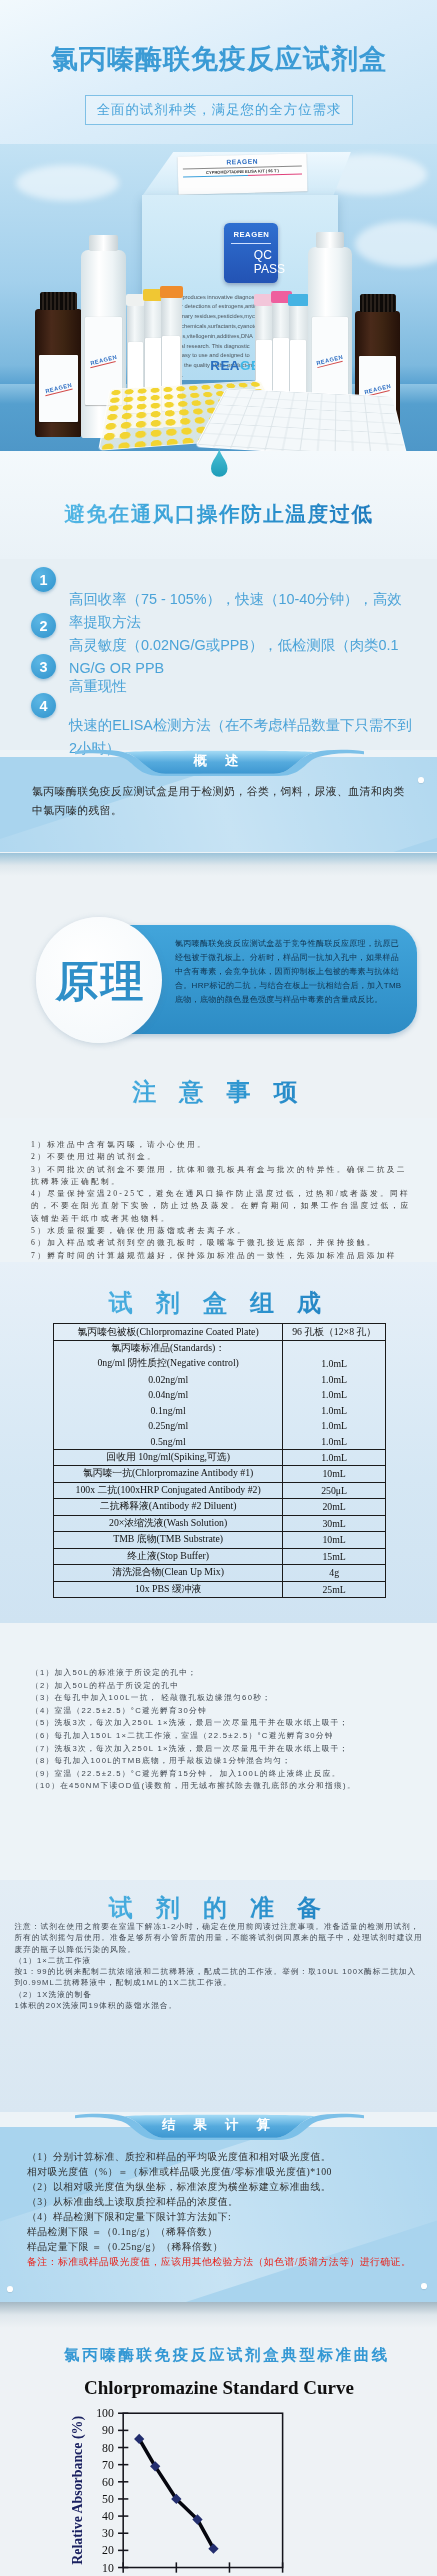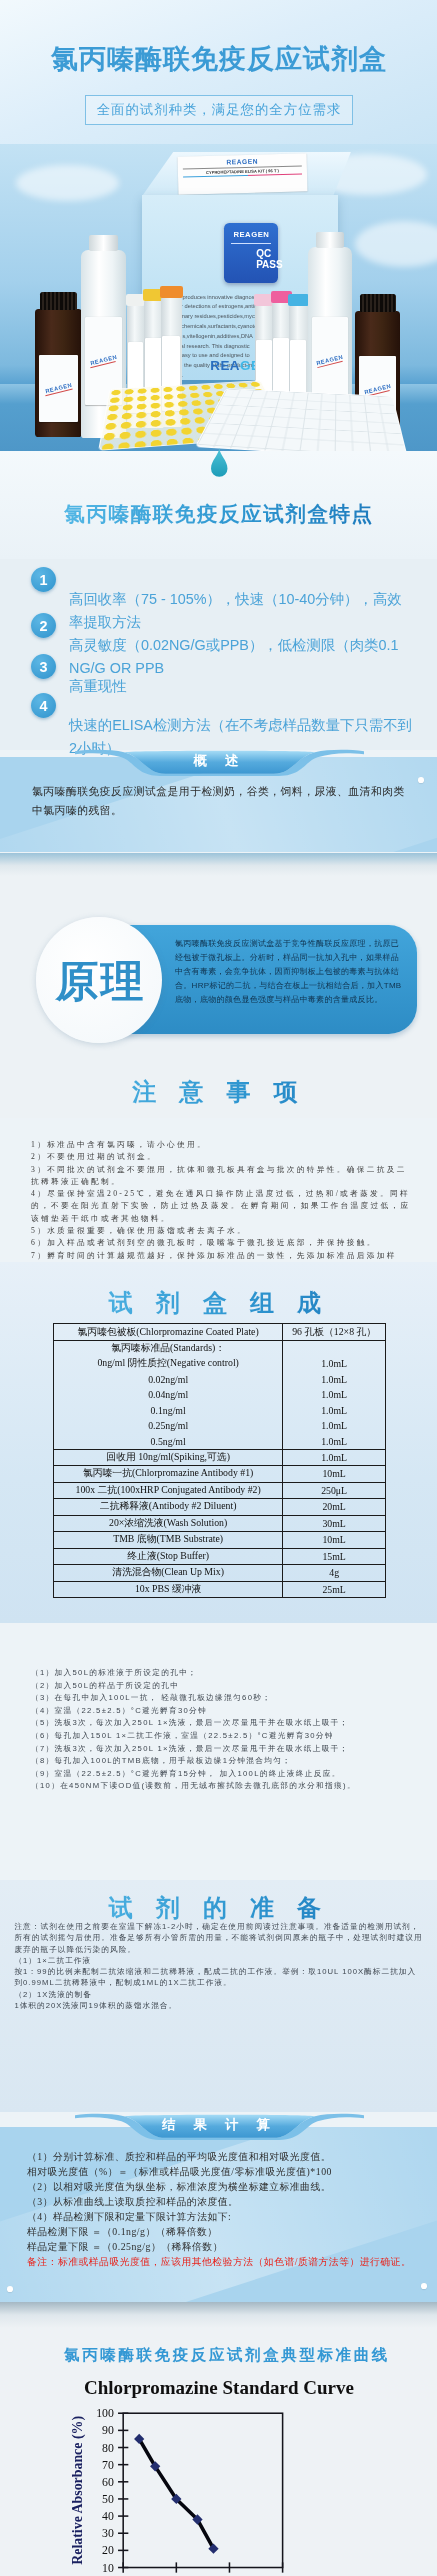--- a/index.html
+++ b/index.html
@@ -37,21 +37,21 @@
   .box-label .brand { text-align:center; font-size:6.7px; font-weight:bold; color:#2f6fc3; letter-spacing:0.5px; }
   .box-label .rule { height:0.5px; background:#8a8a8a; margin:1.5px 0; }
   .box-label .kit-name { text-align:center; font-size:4.1px; font-weight:bold; color:#333; line-height:5.2px; }
   .box-label .bar { height:1px; margin-top:1.5px;
     background:linear-gradient(90deg,#3aa0dc 0%,#3aa0dc 55%,#e0407a 55%,#e0407a 100%); }
   .qc-badge { position:absolute; left:82px; top:28px; width:54px; height:60px; border-radius:5.2px;
     background:linear-gradient(180deg,#2f6fd0 0%,#2353b4 100%); box-shadow:0 1.5px 4.1px rgba(0,0,60,0.3);
     display:flex; flex-direction:column; align-items:center; }
   .qc-badge .qc-brand { margin-top:7.2px; font-size:7.7px; font-weight:bold; color:#ffffff; letter-spacing:0.5px; }
   .qc-badge .qc-line { width:40px; height:0.5px; background:#cfe0ff; margin:4.1px 0; }
-  .qc-badge .qc-text { font-size:10px; font-weight:bold; color:#ffffff;margin-left:36px; }
+  .qc-badge .qc-text { font-size:12px; font-weight:normal; color:#ffffff;margin-left:36px; }
   .box-desc { position:absolute; left:14.4px; top:98px; width:170px; font-size:5.7px; line-height:9.8px;
     color:#4c555c; white-space:pre-line; }
   .box-logo { position:absolute; left:0; bottom:7.2px; width:196px; text-align:center;
     font-size:13.4px; font-weight:bold; letter-spacing:0.5px; }
   .box-logo .l1 { color:#2a6fc0;text-align:right; } .box-logo .l2 { color:#41b8e8; }
 
   .bottle { position:absolute; border-radius:3.6px; }
   .bottle .blabel { position:absolute; left:8%; width:84%; background:#fafcfd; border-radius:1px;
     box-shadow:0 0.5px 1px rgba(0,0,0,0.25); display:flex; align-items:center; justify-content:center;
     flex-direction:column; overflow:hidden; }
@@ -276,21 +276,21 @@
   <section class="abs sec-ftitle">
     <svg class="drop-icon" width="18.5" height="32" viewBox="0 0 36 62">
       <defs>
           <linearGradient id="dropg" x1="0" y1="0" x2="0" y2="1">
         <stop offset="0" stop-color="#4fc3d8"></stop>
             <stop offset="1" stop-color="#1d9cb8"></stop>
       </linearGradient>
         </defs>
       <path d="M18 0 C19 14 34 24 34 40 a16 16 0 0 1 -32 0 C2 24 17 14 18 0 Z" fill="url(#dropg)"></path>
     </svg>
-    <h2 class="feature-title gtitle" style="position:absolute;top:49px;letter-spacing:1.5px;font-size:20.6px;">氯丙嗪酶联免疫反应试剂盒特点</h2>
+    <h2 class="feature-title gtitle" style="position:absolute;top:49px;letter-spacing:1.5px;font-size:20.6px;">避免在通风口操作防止温度过低</h2>
   </section>
 
   <section class="abs sec-features">
     <div class="feat-item" style="top:9.3px;">
       <div class="feat-num">1</div>
       <div class="feat-text">高回收率（75 - 105%），快速（10-40分钟），高效率提取方法</div>
     </div>
     <div class="feat-item" style="top:55px;">
       <div class="feat-num">2</div>
       <div class="feat-text">高灵敏度（0.02NG/G或PPB），低检测限（肉类0.1 NG/G OR PPB</div>

